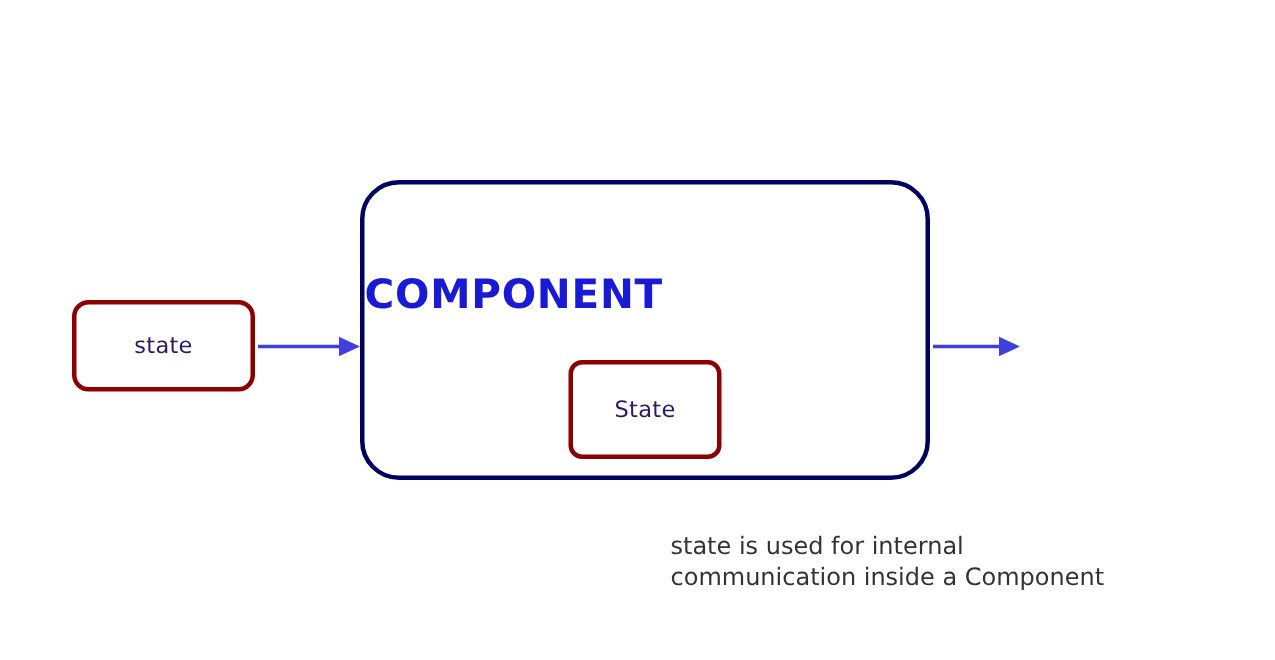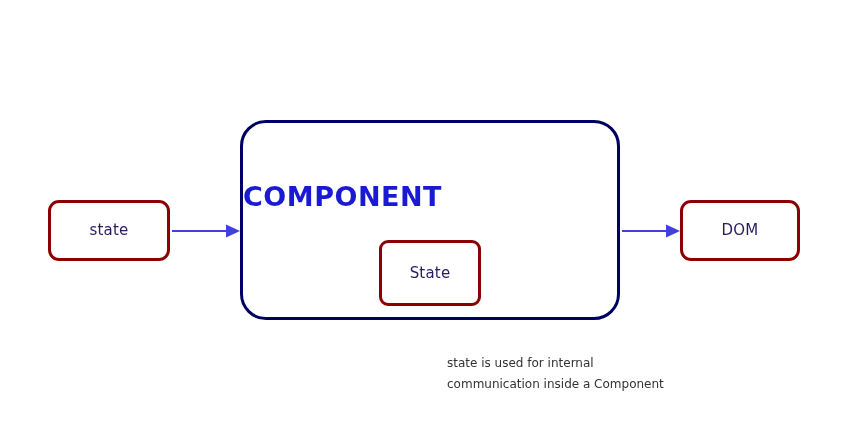--- a/index.html
+++ b/index.html
@@ -110,21 +110,21 @@
     height: 26px;
   }
 
   
   #caption-note {
     position: absolute;
     left: 447px;
     top: 353px;
     width: 360px;
     font-family: "DejaVu Sans", "Liberation Sans", sans-serif;
-    font-size: 12px;
+    font-size: 16px;
     color: #333333;
     line-height: 21px;
     white-space: pre-line;
   }
 </style>
 </head>
 <body>
 
 <div id="diagram-canvas">
 
@@ -143,20 +143,17 @@
 
   <div class="node node-small" id="node-state">
     <span class="node-label">State</span>
   </div>
 
   <svg class="arrow-svg" id="arrow-component-to-dom" viewBox="0 0 62 26">
     <line x1="2" y1="13" x2="48" y2="13" stroke="#4040dd" stroke-width="2.2"></line>
     <polygon points="46,6.5 60,13 46,19.5" fill="#4040dd"></polygon>
   </svg>
 
-  <div class="node node-small" id="node-dom">
-    <span class="node-label">DOM</span>
-  </div>
 
   <div id="caption-note">state is used for internal
 communication inside a Component</div>
 
 </div>
 
 </body></html>

